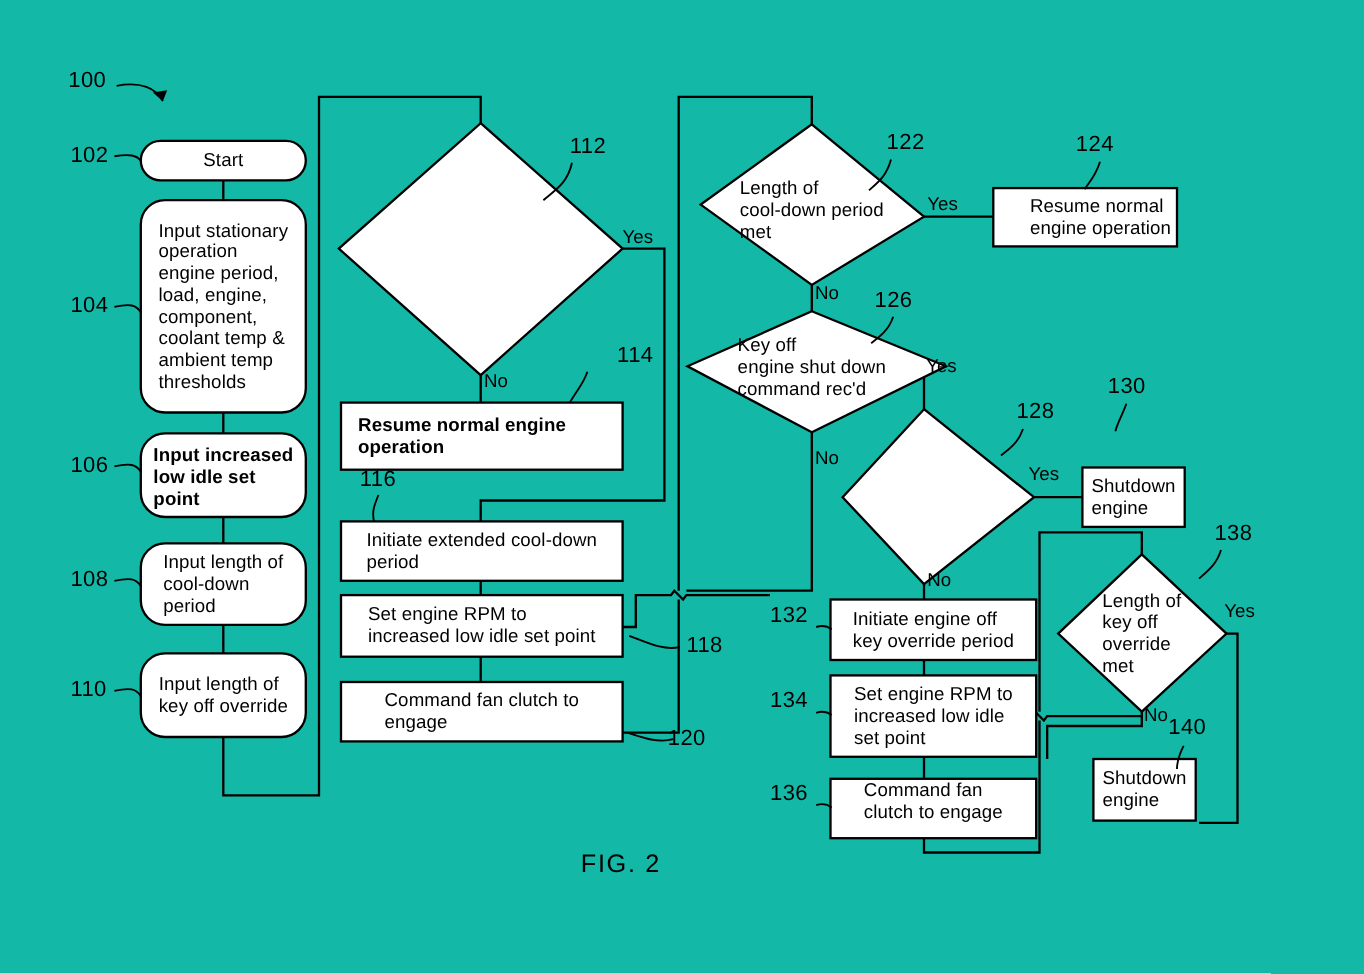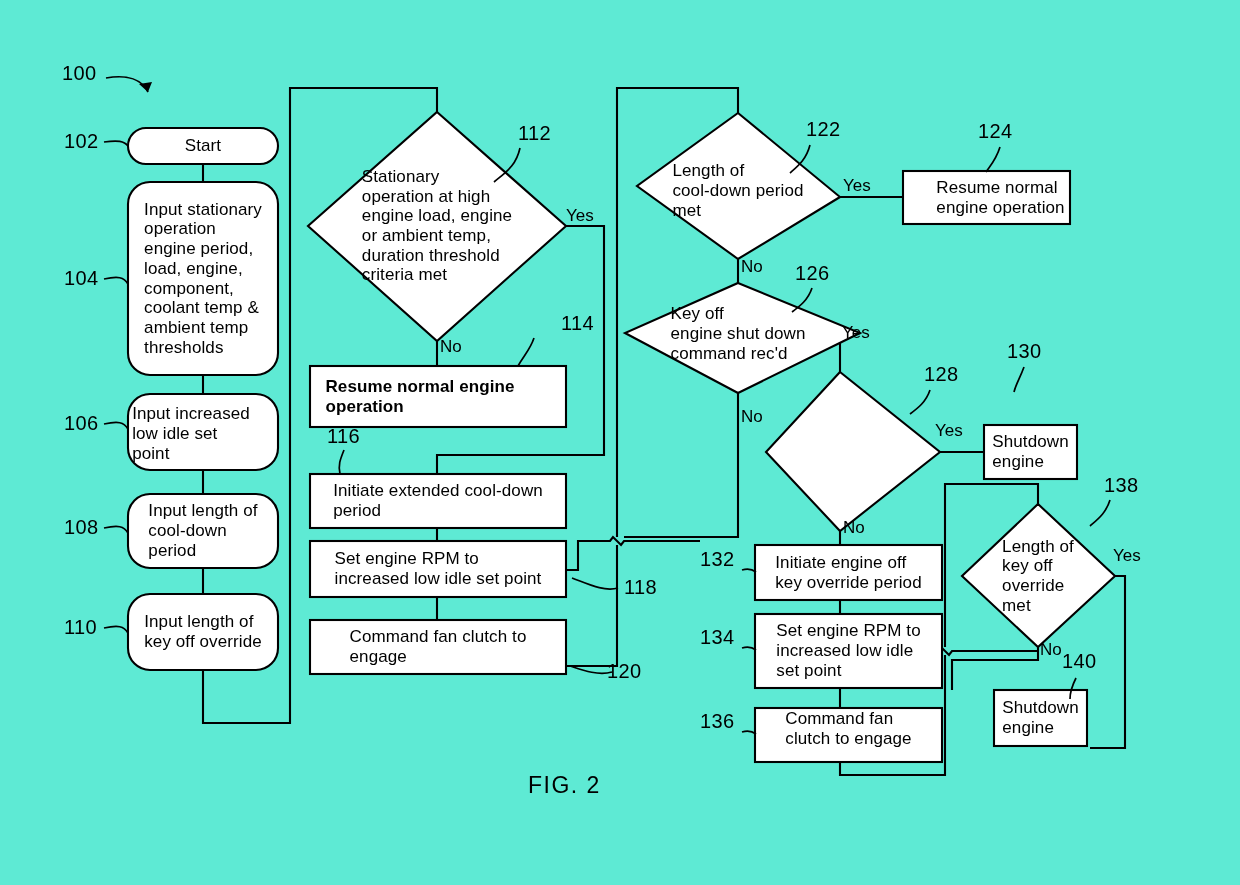--- a/index.html
+++ b/index.html
@@ -5,21 +5,21 @@
 <style>
   html,body{margin:0;padding:0;background:#ffffff;}
   body{
     font-family:"Liberation Sans", sans-serif;
     color:#000;
   }
   #stage{
     position:relative;
     width:1240px;
     height:885px;
-    background:#5eead4;
+    background:#14b8a6;
     overflow:hidden;
   }
   #svgroot{
     position:absolute;
     left:0; top:0;
     width:1240px;
     height:885px;
   }
   .node-label{
     position:absolute;
@@ -198,37 +198,31 @@
 
   <div class="node-label" style="left:128px; top:182px; width:150px; height:193px;">Input stationary
 operation
 engine period,
 load, engine,
 component,
 coolant temp &amp;
 ambient temp
 thresholds</div>
 
-  <div class="node-label" style="left:116px; top:394px; width:150px; height:80px;">Input increased
+  <div class="node-label" style="left:128px; top:394px; width:150px; height:80px;font-weight:bold;">Input increased
 low idle set
 point</div>
 
   <div class="node-label" style="left:128px; top:494px; width:150px; height:74px;">Input length of
 cool-down
 period</div>
 
   <div class="node-label" style="left:128px; top:594px; width:150px; height:76px;">Input length of
 key off override</div>
 
-  <div class="node-label" style="left:322px; top:150px; width:230px; height:152px;">Stationary
-operation at high
-engine load, engine
-or ambient temp,
-duration threshold
-criteria met</div>
 
   <div class="node-label" style="left:310px; top:366px; width:220px; height:61px;font-weight:bold;">Resume normal engine
 operation</div>
 
   <div class="node-label" style="left:310px; top:474px; width:256px; height:54px;">Initiate extended cool-down
 period</div>
 
   <div class="node-label" style="left:310px; top:541px; width:256px; height:56px;">Set engine RPM to
 increased low idle set point</div>
 

